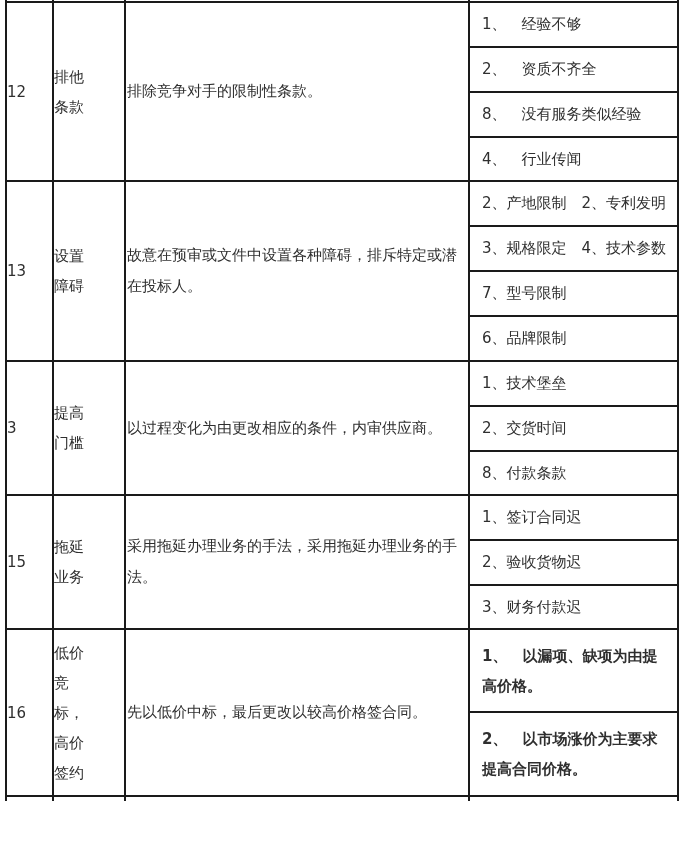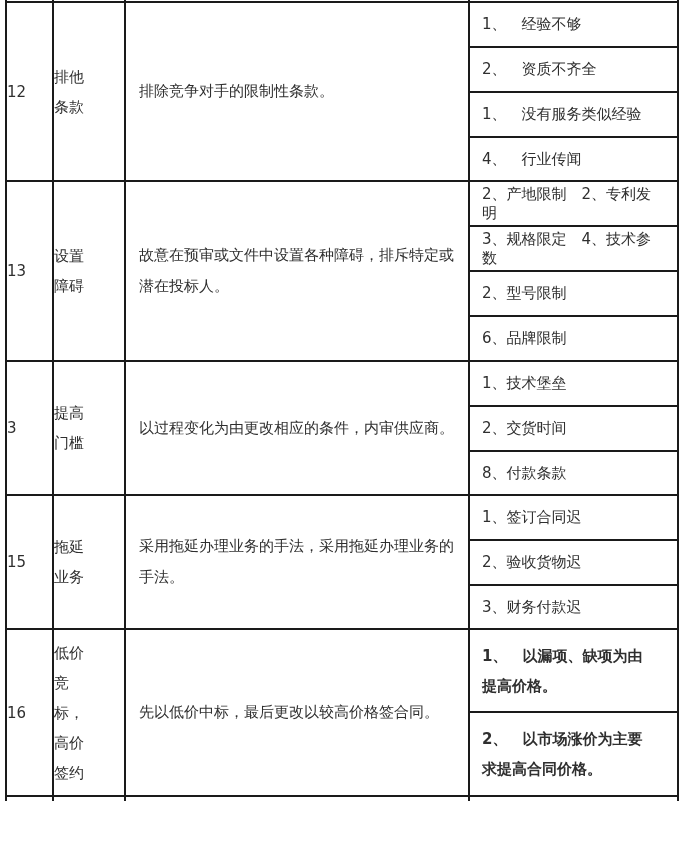--- a/index.html
+++ b/index.html
@@ -30,27 +30,27 @@
   }
   tr.edge-top td { border-top: none; }
   tr.edge-bottom td { border-bottom: none; }
   td.c-no { text-align: left; }
   td.c-label { }
   td.c-label .lbl-line {
     line-height: 30px;
     height: 30px;
   }
   td.c-desc {
-    padding: 6px 11px 6px 13px;
+    padding: 6px 11px 6px 1px;
     line-height: 31px;
     margin-top: 40px;
   }
   td.c-item {
     padding-left: 12px;
-    padding-right: 20px;
+    padding-right: 10px;
   }
   td.c-item.wrap { line-height: 30px; font-weight: bold; }
 </style>
 </head>
 <body>
 
 <table class="doc-table">
   <colgroup>
     <col style="width:47px">
     <col style="width:72px">
@@ -72,40 +72,40 @@
       <div class="lbl-line">排他</div>
       <div class="lbl-line">条款</div>
     </td>
     <td class="c-desc" rowspan="4">排除竞争对手的限制性条款。</td>
     <td class="c-item">1、　经验不够</td>
   </tr>
   <tr style="height:45px">
     <td class="c-item">2、　资质不齐全</td>
   </tr>
   <tr style="height:45px">
-    <td class="c-item">1、　没有服务类似经验</td>
+    <td class="c-item">8、　没有服务类似经验</td>
   </tr>
   <tr style="height:44px">
     <td class="c-item">4、　行业传闻</td>
   </tr>
 
   <tr style="height:45px">
     <td class="c-no" rowspan="4">13</td>
     <td class="c-label" rowspan="4">
       <div class="lbl-line">设置</div>
       <div class="lbl-line">障碍</div>
     </td>
     <td class="c-desc" rowspan="4">故意在预审或文件中设置各种障碍，排斥特定或潜在投标人。</td>
     <td class="c-item">2、产地限制　2、专利发明</td>
   </tr>
   <tr style="height:45px">
     <td class="c-item">3、规格限定　4、技术参数</td>
   </tr>
   <tr style="height:45px">
-    <td class="c-item">2、型号限制</td>
+    <td class="c-item">7、型号限制</td>
   </tr>
   <tr style="height:45px">
     <td class="c-item">6、品牌限制</td>
   </tr>
 
   <tr style="height:45px">
     <td class="c-no" rowspan="3">3</td>
     <td class="c-label" rowspan="3">
       <div class="lbl-line">提高</div>
       <div class="lbl-line">门槛</div>

